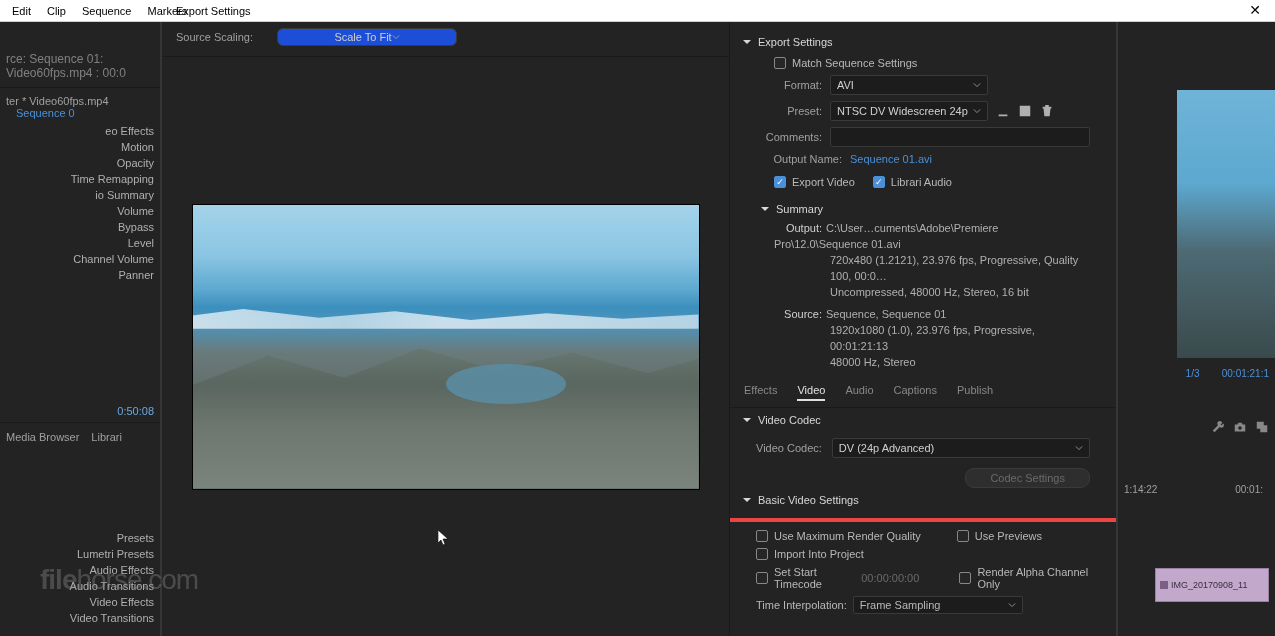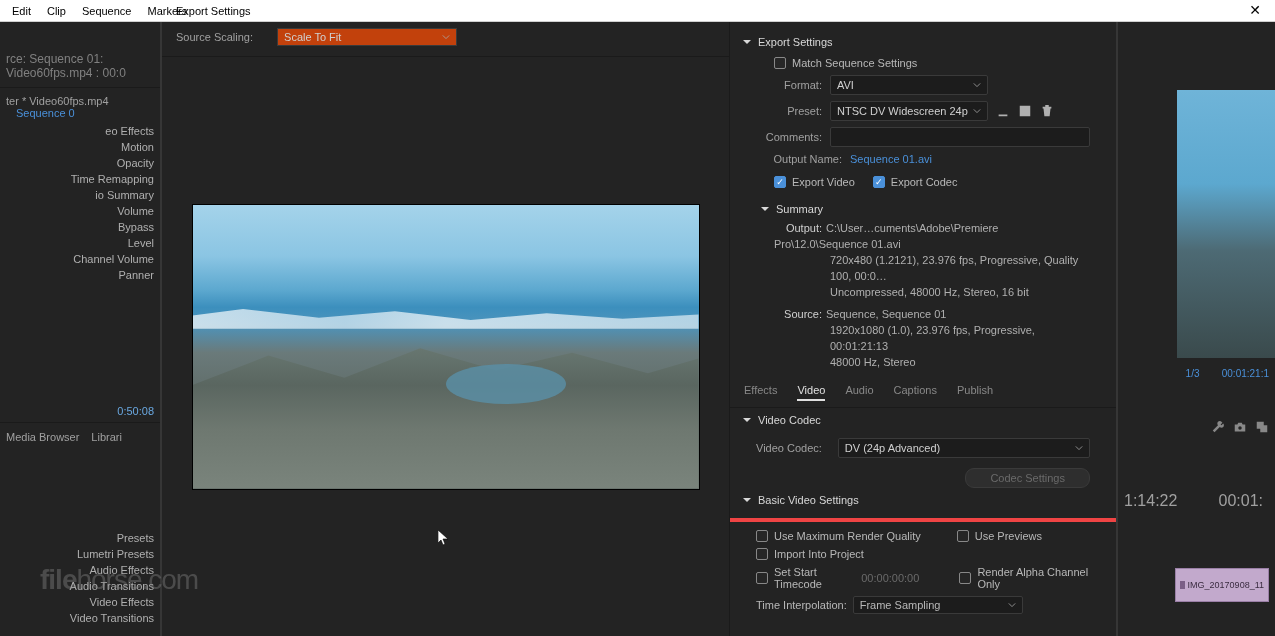--- a/index.html
+++ b/index.html
@@ -20,37 +20,37 @@
 .bg-left .tabrow { padding:4px 6px; color:#a0a0a0; }
 .bg-left .link { color:#4a90d9; }
 .bg-left .sep { height:1px; background:#1a1a1a; margin:3px 0; }
 .bg-left .panel-tabs { display:flex; gap:12px; padding:4px 6px; color:#a0a0a0; margin-top:4px; }
 .bg-left .lower { position:absolute; bottom:10px; left:6px; right:6px; }
 .bg-left .lower .row { padding:2px 0 2px 14px; }
 
 .bg-right { position:absolute; top:22px; right:0; width:157px; bottom:0; background:#232323; }
 .bg-right .thumb { position:absolute; top:68px; right:0; width:98px; height:268px; background:linear-gradient(to bottom,#6fb4d8 0%,#5ca8cf 35%,#4d6a74 60%,#3a4a4c 100%); }
 .bg-right .tc-row { position:absolute; top:346px; right:6px; color:#4a90d9; font-size:10px; }
-.bg-right .tl-hdr { position:absolute; top:462px; left:0; right:6px; display:flex; justify-content:space-between; color:#a0a0a0; font-size:16px; padding:0 6px;margin-top:8px; }
-.bg-right .clip { position:absolute; top:546px; right:6px; width:94px; height:34px; background:#c2a9cc; border:1px solid #9a7fa6; color:#3a2c40; font-size:9px; padding:2px 4px; display:flex; align-items:center; gap:3px; }
+.bg-right .tl-hdr { position:absolute; top:462px; left:0; right:6px; display:flex; justify-content:space-between; color:#a0a0a0; font-size:10px; padding:0 6px; }
+.bg-right .clip { position:absolute; top:546px; right:6px; width:114px; height:34px; background:#c2a9cc; border:1px solid #9a7fa6; color:#3a2c40; font-size:9px; padding:2px 4px; display:flex; align-items:center; gap:3px; }
 .bg-right .clip .sw { width:8px; height:8px; background:#7a5f86; }
 .bg-right .tools { position:absolute; top:398px; right:6px; display:flex; gap:8px; }
 .bg-right .tools svg { width:14px; height:14px; fill:#888; }
 
 
 .dialog { position:absolute; top:22px; left:160px; width:958px; height:614px; background:#232323; border-left:2px solid #363636; border-right:2px solid #363636; display:flex; }
 
 
 .dlg-left { width:568px; border-right:1px solid #1a1a1a; display:flex; flex-direction:column; }
 .dlg-left .tabs { display:flex; gap:20px; padding:8px 14px 4px; }
 .dlg-left .tabs span { color:#888; padding-bottom:3px; }
 .dlg-left .tabs span.active { color:#e0e0e0; border-bottom:2px solid #e0e0e0; }
 .scaling-row { display:flex; align-items:center; gap:24px; padding:6px 14px 10px; border-bottom:1px solid #1a1a1a; }
 .scaling-row label { color:#a0a0a0; }
-.scaling-row .select { flex:0 0 180px; background:#c2410c; border:1px solid #3a3a3a; border-radius:0; padding:2px 6px; color:#d0d0d0; display:flex; justify-content:space-between; align-items:center; }
+.scaling-row .select { flex:0 0 180px; background:#1d4ed8; border:1px solid #3a3a3a; border-radius:6px; padding:2px 6px; color:#d0d0d0; display:flex; justify-content:center; align-items:center; }
 .preview-wrap { flex:1; display:flex; align-items:center; justify-content:center; background:#232323; }
 .preview { width:508px; height:286px; border:1px solid #000; position:relative; background:linear-gradient(to bottom,#a4d3ea 0%,#8bc5e3 18%,#5ca8cf 30%,#3c8fbd 36%,#4d94bc 42%,#6a7a7a 52%,#5e6a66 70%,#6a746e 100%); }
 .preview .rockline { position:absolute; left:0; right:0; top:48%; height:52%; background:linear-gradient(to bottom,#6a7a74 0%,#5a6660 30%,#6e7870 60%,#7a847c 100%); clip-path:polygon(0 30%,15% 10%,30% 25%,45% 5%,60% 20%,75% 8%,90% 22%,100% 12%,100% 100%,0 100%); }
 .preview .pool { position:absolute; left:50%; top:56%; width:120px; height:40px; background:#5a90a8; border-radius:50%; opacity:.8; }
 .preview .surf { position:absolute; left:0; right:0; top:36%; height:22px; background:linear-gradient(to right,#fff 0%,#dfeef6 30%,#fff 50%,#e0eef5 100%); opacity:.7; clip-path:polygon(0 40%,10% 10%,25% 50%,40% 20%,55% 60%,70% 30%,85% 55%,100% 35%,100% 100%,0 100%); }
 .cursor-arrow { position:absolute; left:276px; top:508px; pointer-events:none; }
 
 
 .dlg-right { flex:1; display:flex; flex-direction:column; padding:10px 0 0 0; overflow:hidden; }
 .sec { padding:0 26px 6px 26px; }
@@ -70,21 +70,21 @@
 .ex-row { display:flex; gap:18px; padding:5px 0 8px 18px; }
 .summary-body { padding-left:18px; color:#b0b0b0; line-height:1.45; }
 .summary-body .lbl { color:#d0d0d0; display:inline-block; width:48px; text-align:right; margin-right:4px; }
 .summary-body .indent { padding-left:56px; }
 
 .tabs2 { display:flex; gap:20px; padding:8px 14px 6px 14px; border-bottom:1px solid #1a1a1a; }
 .tabs2 span { color:#888; padding-bottom:3px; cursor:pointer; }
 .tabs2 span.active { color:#e0e0e0; border-bottom:2px solid #e0e0e0; }
 
 .codec-area { padding:2px 26px 6px 26px; }
-.codec-row { display:flex; align-items:center; gap:16px; padding:6px 0; }
+.codec-row { display:flex; align-items:center; gap:10px; padding:6px 0; }
 .codec-row label { color:#a0a0a0; }
 .codec-row .select { flex:1; background:#1c1c1c; border:1px solid #3a3a3a; border-radius:2px; padding:3px 6px; color:#d0d0d0; display:flex; justify-content:space-between; align-items:center; }
 .codec-btn { align-self:flex-end; margin:4px 0 6px auto; background:#2e2e2e; color:#6a6a6a; padding:3px 24px; border:1px solid #3a3a3a; border-radius:9px; width:max-content; }
 
 .bottom { border-top:4px solid #ef4444; padding:8px 26px 2px 26px; display:flex; flex-direction:column; gap:6px; background:#232323; }
 .bottom .row { display:flex; align-items:center; gap:6px; color:#b8b8b8; }
 .bottom .row .spacer { width:24px; }
 .bottom .tc { color:#6a6a6a; margin-left:4px; }
 .chev { width:8px; height:8px; }
 .watermark { position:absolute; left:40px; top:564px; color:#888; font-size:28px; font-weight:300; opacity:.4; letter-spacing:-1px; pointer-events:none; z-index:5; }
@@ -239,21 +239,21 @@
         <label style="width:86px">Output Name:</label>
         <span class="link-blue">Sequence 01.avi</span>
       </div>
       <div class="ex-row">
         <div class="chk-row">
           <span class="chk checked"></span>
           <span>Export Video</span>
         </div>
         <div class="chk-row">
           <span class="chk checked"></span>
-          <span>Export Codec</span>
+          <span>Librari Audio</span>
         </div>
       </div>
 
       <div class="sec-header" style="margin-left:4px">
         <svg viewBox="0 0 10 10">
             <path d="M1 3l4 4 4-4z"></path>
           </svg>
         <span>Summary</span>
       </div>
       <div class="summary-body">

